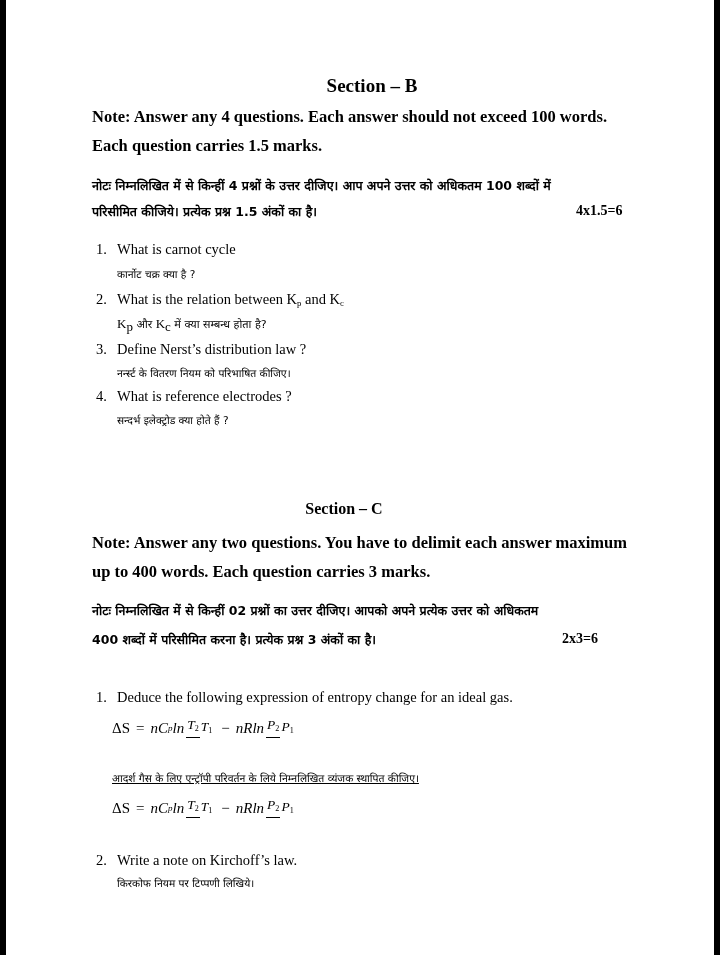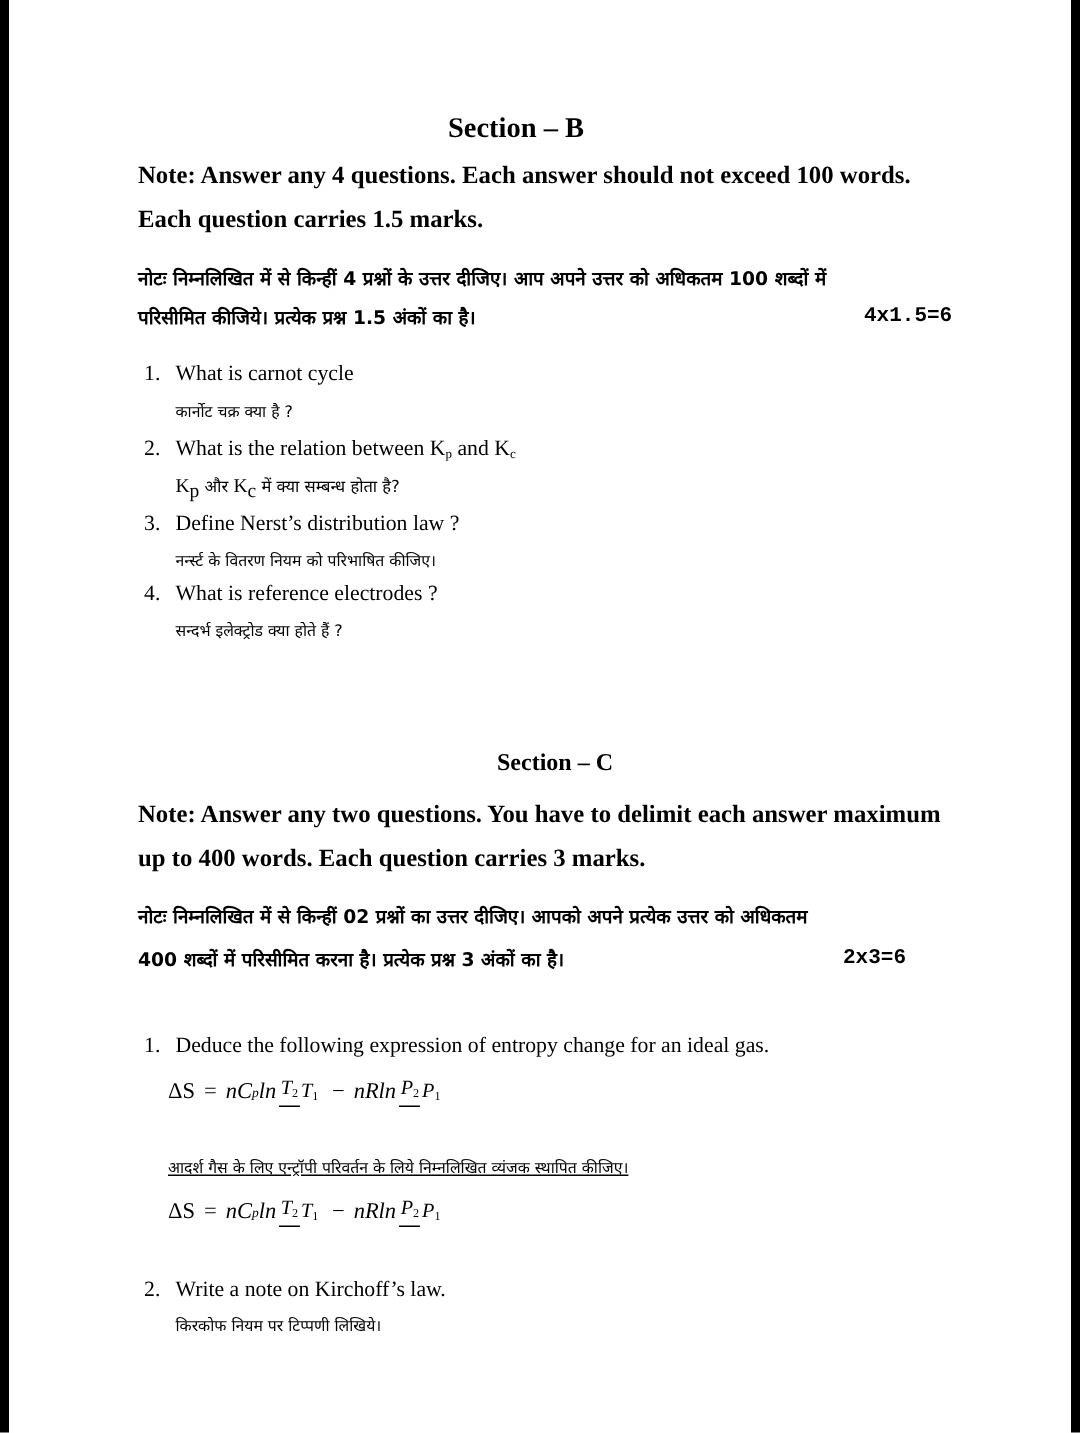--- a/index.html
+++ b/index.html
@@ -11,21 +11,21 @@
   .edge-left { position: absolute; left: 0; top: 0; width: 6px; height: 955px; background: #000; }
   .edge-right { position: absolute; right: 0; top: 0; width: 6px; height: 955px; background: #000; }
 
   .abs { position: absolute; white-space: nowrap; }
 
   .section-title { font-weight: bold; font-size: 19px; left: 0; width: 688px; text-align: center; }
   .section-title.small { font-size: 16px; }
 
   .note-en { left: 92px; font-weight: bold; font-size: 16.5px; }
   .note-hi { left: 92px; font-family: "DejaVu Sans", sans-serif; font-weight: bold; font-size: 12.5px; }
-  .marks { font-weight: bold; font-size: 14px; font-family: Liberation Mono, monospace; text-align: right; }
+  .marks { font-weight: bold; font-size: 14px; font-family: Liberation Serif, serif; text-align: right; }
 
   .q-num { left: 96px; font-size: 14.5px; }
   .q-text { left: 117px; font-size: 14.5px; }
   .q-hi { left: 117px; font-family: "DejaVu Sans", sans-serif; font-size: 10.5px; }
   .q-hi.mixed { font-size: 11px; }
   .q-hi .kk { font-family: "Liberation Serif", serif; font-size: 13px; }
   sub { font-size: 60%; vertical-align: -0.25em; }
 
   .formula {
     left: 112px; font-family: "Liberation Serif", serif; font-style: italic; font-size: 15px;
@@ -37,21 +37,21 @@
   .frac .den { padding: 1px 1px 0; }
   .frac sub { font-style: normal; }
   .op { margin: 0 6px; font-style: normal; }
 </style>
 </head>
 <body>
 
 <div class="edge-left"></div>
 <div class="edge-right"></div>
 
-<div class="abs section-title" style="top:75px;">Section – B</div>
+<div class="abs section-title" style="top:75px;margin-left:28px;">Section – B</div>
 <div class="abs note-en" style="top:107px;">Note: Answer any 4 questions. Each answer should not exceed 100 words.</div>
 <div class="abs note-en" style="top:136px;">Each question carries 1.5 marks.</div>
 <div class="abs note-hi" style="top:177px;">नोटः निम्नलिखित में से किन्हीं 4 प्रश्नों के उत्तर दीजिए। आप अपने उत्तर को अधिकतम 100 शब्दों में</div>
 <div class="abs note-hi" style="top:203px;">परिसीमित कीजिये। प्रत्येक प्रश्न 1.5 अंकों का है।</div>
 <div class="abs marks" style="top:203px; left:576px;">4x1.5=6</div>
 
 <div>
   <div class="abs q-num" style="top:241px;">1.</div>
   <div class="abs q-text" style="top:241px;">What is carnot cycle</div>
   <div class="abs q-hi" style="top:267px;">कार्नोट चक्र क्या है ?</div>
@@ -62,21 +62,21 @@
 
   <div class="abs q-num" style="top:341px;">3.</div>
   <div class="abs q-text" style="top:341px;">Define Nerst’s distribution law ?</div>
   <div class="abs q-hi" style="top:366px;">नर्न्स्ट के वितरण नियम को परिभाषित कीजिए।</div>
 
   <div class="abs q-num" style="top:388px;">4.</div>
   <div class="abs q-text" style="top:388px;">What is reference electrodes ?</div>
   <div class="abs q-hi" style="top:413px;text-align:center;">सन्दर्भ इलेक्ट्रोड क्या होते हैं ?</div>
 </div>
 
-<div class="abs section-title small" style="top:500px;margin-left:26px;">Section – C</div>
+<div class="abs section-title small" style="top:500px;">Section – C</div>
 <div class="abs note-en" style="top:533px;">Note: Answer any two questions. You have to delimit each answer maximum</div>
 <div class="abs note-en" style="top:562px;">up to 400 words. Each question carries 3 marks.</div>
 <div class="abs note-hi" style="top:602px;">नोटः निम्नलिखित में से किन्हीं 02 प्रश्नों का उत्तर दीजिए। आपको अपने प्रत्येक उत्तर को अधिकतम</div>
 <div class="abs note-hi" style="top:631px;">400 शब्दों में परिसीमित करना है। प्रत्येक प्रश्न 3 अंकों का है।</div>
 <div class="abs marks" style="top:631px; left:562px;">2x3=6</div>
 
 <div>
   <div class="abs q-num" style="top:689px;">1.</div>
   <div class="abs q-text" style="top:689px;">Deduce the following expression of entropy change for an ideal gas.</div>
 

